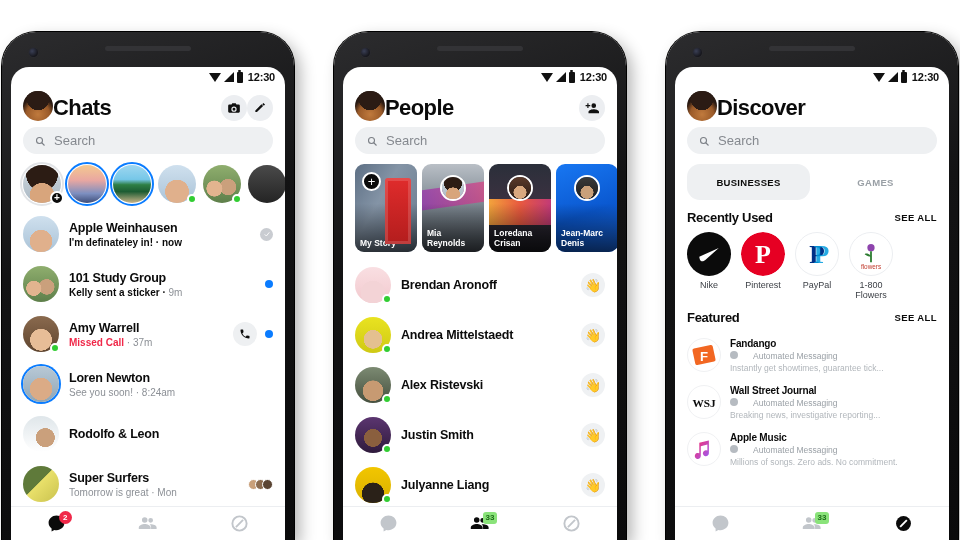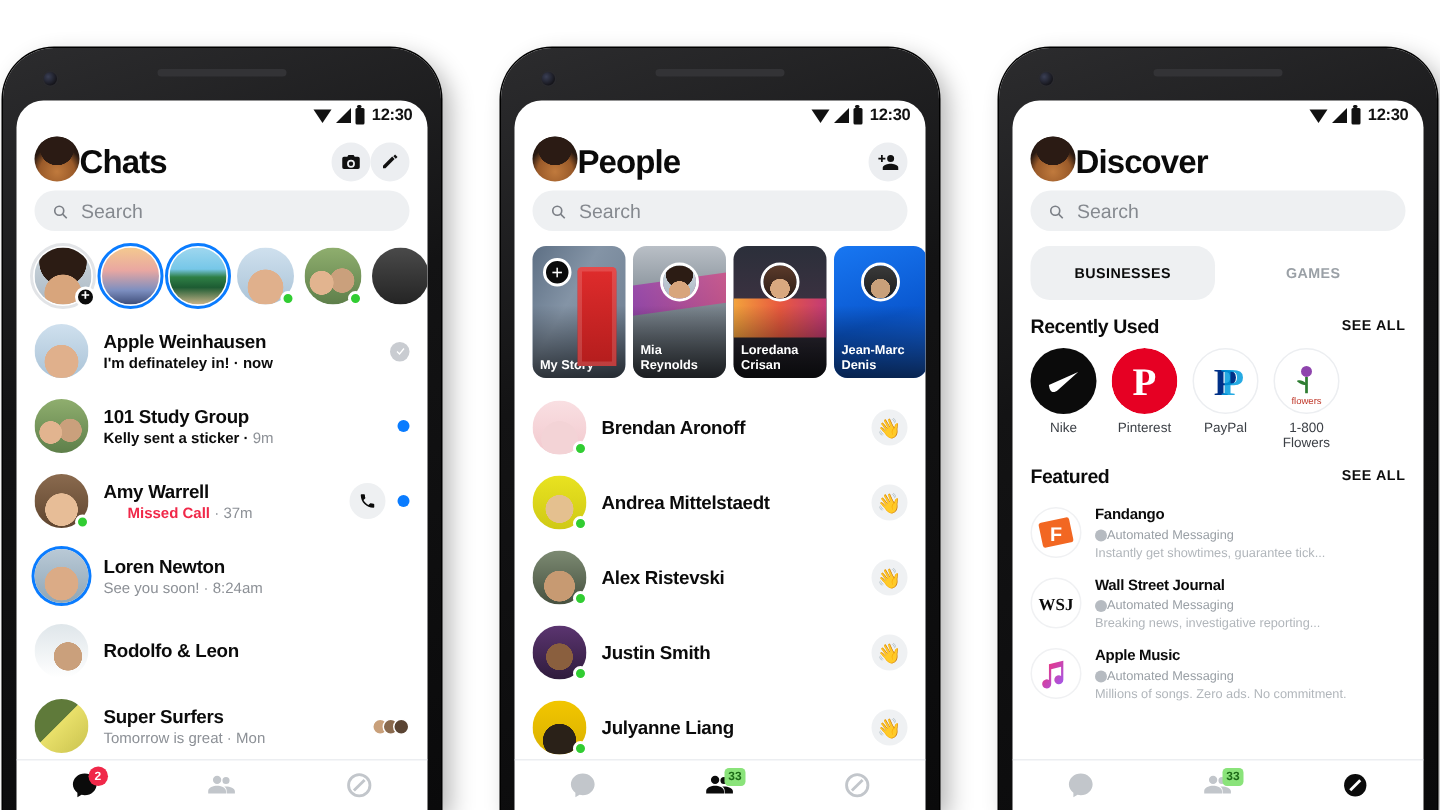--- a/index.html
+++ b/index.html
@@ -166,21 +166,21 @@
     gap: 10px;
     height: 50px;
   }
   .row-av { width: 36px; height: 36px; border-radius: 50%; position: relative; flex:0 0 auto; overflow: visible;}
   .row-av .inner { position:absolute; inset:0; border-radius:50%; overflow:hidden; }
   .row-av.ringed .inner { box-shadow: 0 0 0 2px #0a7cff; }
   .row-txt { flex: 1 1 auto; min-width: 0; }
   .row-name { font-size: 12.5px; font-weight: 700; color: #0b0b0b; letter-spacing:-.2px; white-space: nowrap; overflow:hidden; text-overflow: ellipsis;}
   .row-sub { font-size: 10px; color: #8c9096; margin-top: 2px; white-space: nowrap; overflow:hidden; text-overflow: ellipsis;}
   .row-sub.unread { color: #0b0b0b; font-weight: 700; }
-  .row-sub .missed { color: #f02849; font-weight: 700; margin-left: 16px; }
+  .row-sub .missed { color: #f02849; font-weight: 700; }
   .row-right { display: flex; align-items: center; gap: 8px; flex: 0 0 auto; }
   .blue-dot { width: 8px; height: 8px; border-radius: 50%; background: #0a7cff; }
   .seen-check { width: 13px; height: 13px; border-radius: 50%; background:#c9ccd1; display:flex;align-items:center;justify-content:center;}
   .seen-check svg { width: 8px; height: 8px; stroke:#fff; fill:none; stroke-width: 2.6;}
   .call-btn { width: 24px; height:24px; border-radius:50%; background:#eef0f2; display:flex;align-items:center;justify-content:center;}
   .call-btn svg{width:12px;height:12px;fill:#0b0b0b;}
   .wave-btn { width: 24px; height:24px; border-radius:50%; background:#eff1f3; display:flex;align-items:center;justify-content:center;font-size:13px;}
   .facepile { display:flex; }
   .facepile i { display:block; width:11px; height:11px; border-radius:50%; border:1.5px solid #fff; margin-left:-4px;}
   .facepile i:first-child{margin-left:0;}
@@ -216,21 +216,21 @@
   .biz .logo { width:44px;height:44px;border-radius:50%; display:flex;align-items:center;justify-content:center; overflow:hidden;}
   .biz .nm { font-size:9px; color:#3b3f45; margin-top:4px; line-height:10px;}
   .lg-nike{background:#0b0b0b;}
   .lg-pin{background:#fff;}
   .lg-sep{background:#0b0b0b;}
   .lg-pp{background:#fff;border:1px solid #eceef1;}
   .lg-flw{background:#fff;border:1px solid #eceef1;}
   .feat-row { display:flex; align-items:flex-start; gap:9px; padding: 6px 12px; }
   .feat-logo { width:34px;height:34px;border-radius:50%; flex:0 0 auto; display:flex;align-items:center;justify-content:center; overflow:hidden; background:#fff; border:1px solid #f0f1f3;}
   .feat-name { font-size:10px; font-weight:700; color:#0b0b0b; letter-spacing:-.2px;}
-  .feat-auto { font-size:8.5px; color:#9aa0a6; display:flex; align-items:flex-end; gap:0; margin-top:2px;}
+  .feat-auto { font-size:8.5px; color:#9aa0a6; display:flex; align-items:flex-start; gap:15px; margin-top:2px;}
   .feat-auto .gear { width:8px;height:8px;border-radius:50%;background:#b6bbc1; flex:0 0 auto;}
   .feat-desc { font-size:8.5px; color:#b1b6bb; margin-top:2px; white-space:nowrap; overflow:hidden; text-overflow:ellipsis; max-width:168px;}
 
   
   .tabbar {
     height: 34px; flex: 0 0 auto;
     border-top: 1px solid #eceef1;
     display: flex; align-items: center;
   }
   .tab { flex:1 1 0; display:flex; align-items:center; justify-content:center; position:relative; height:100%;}

